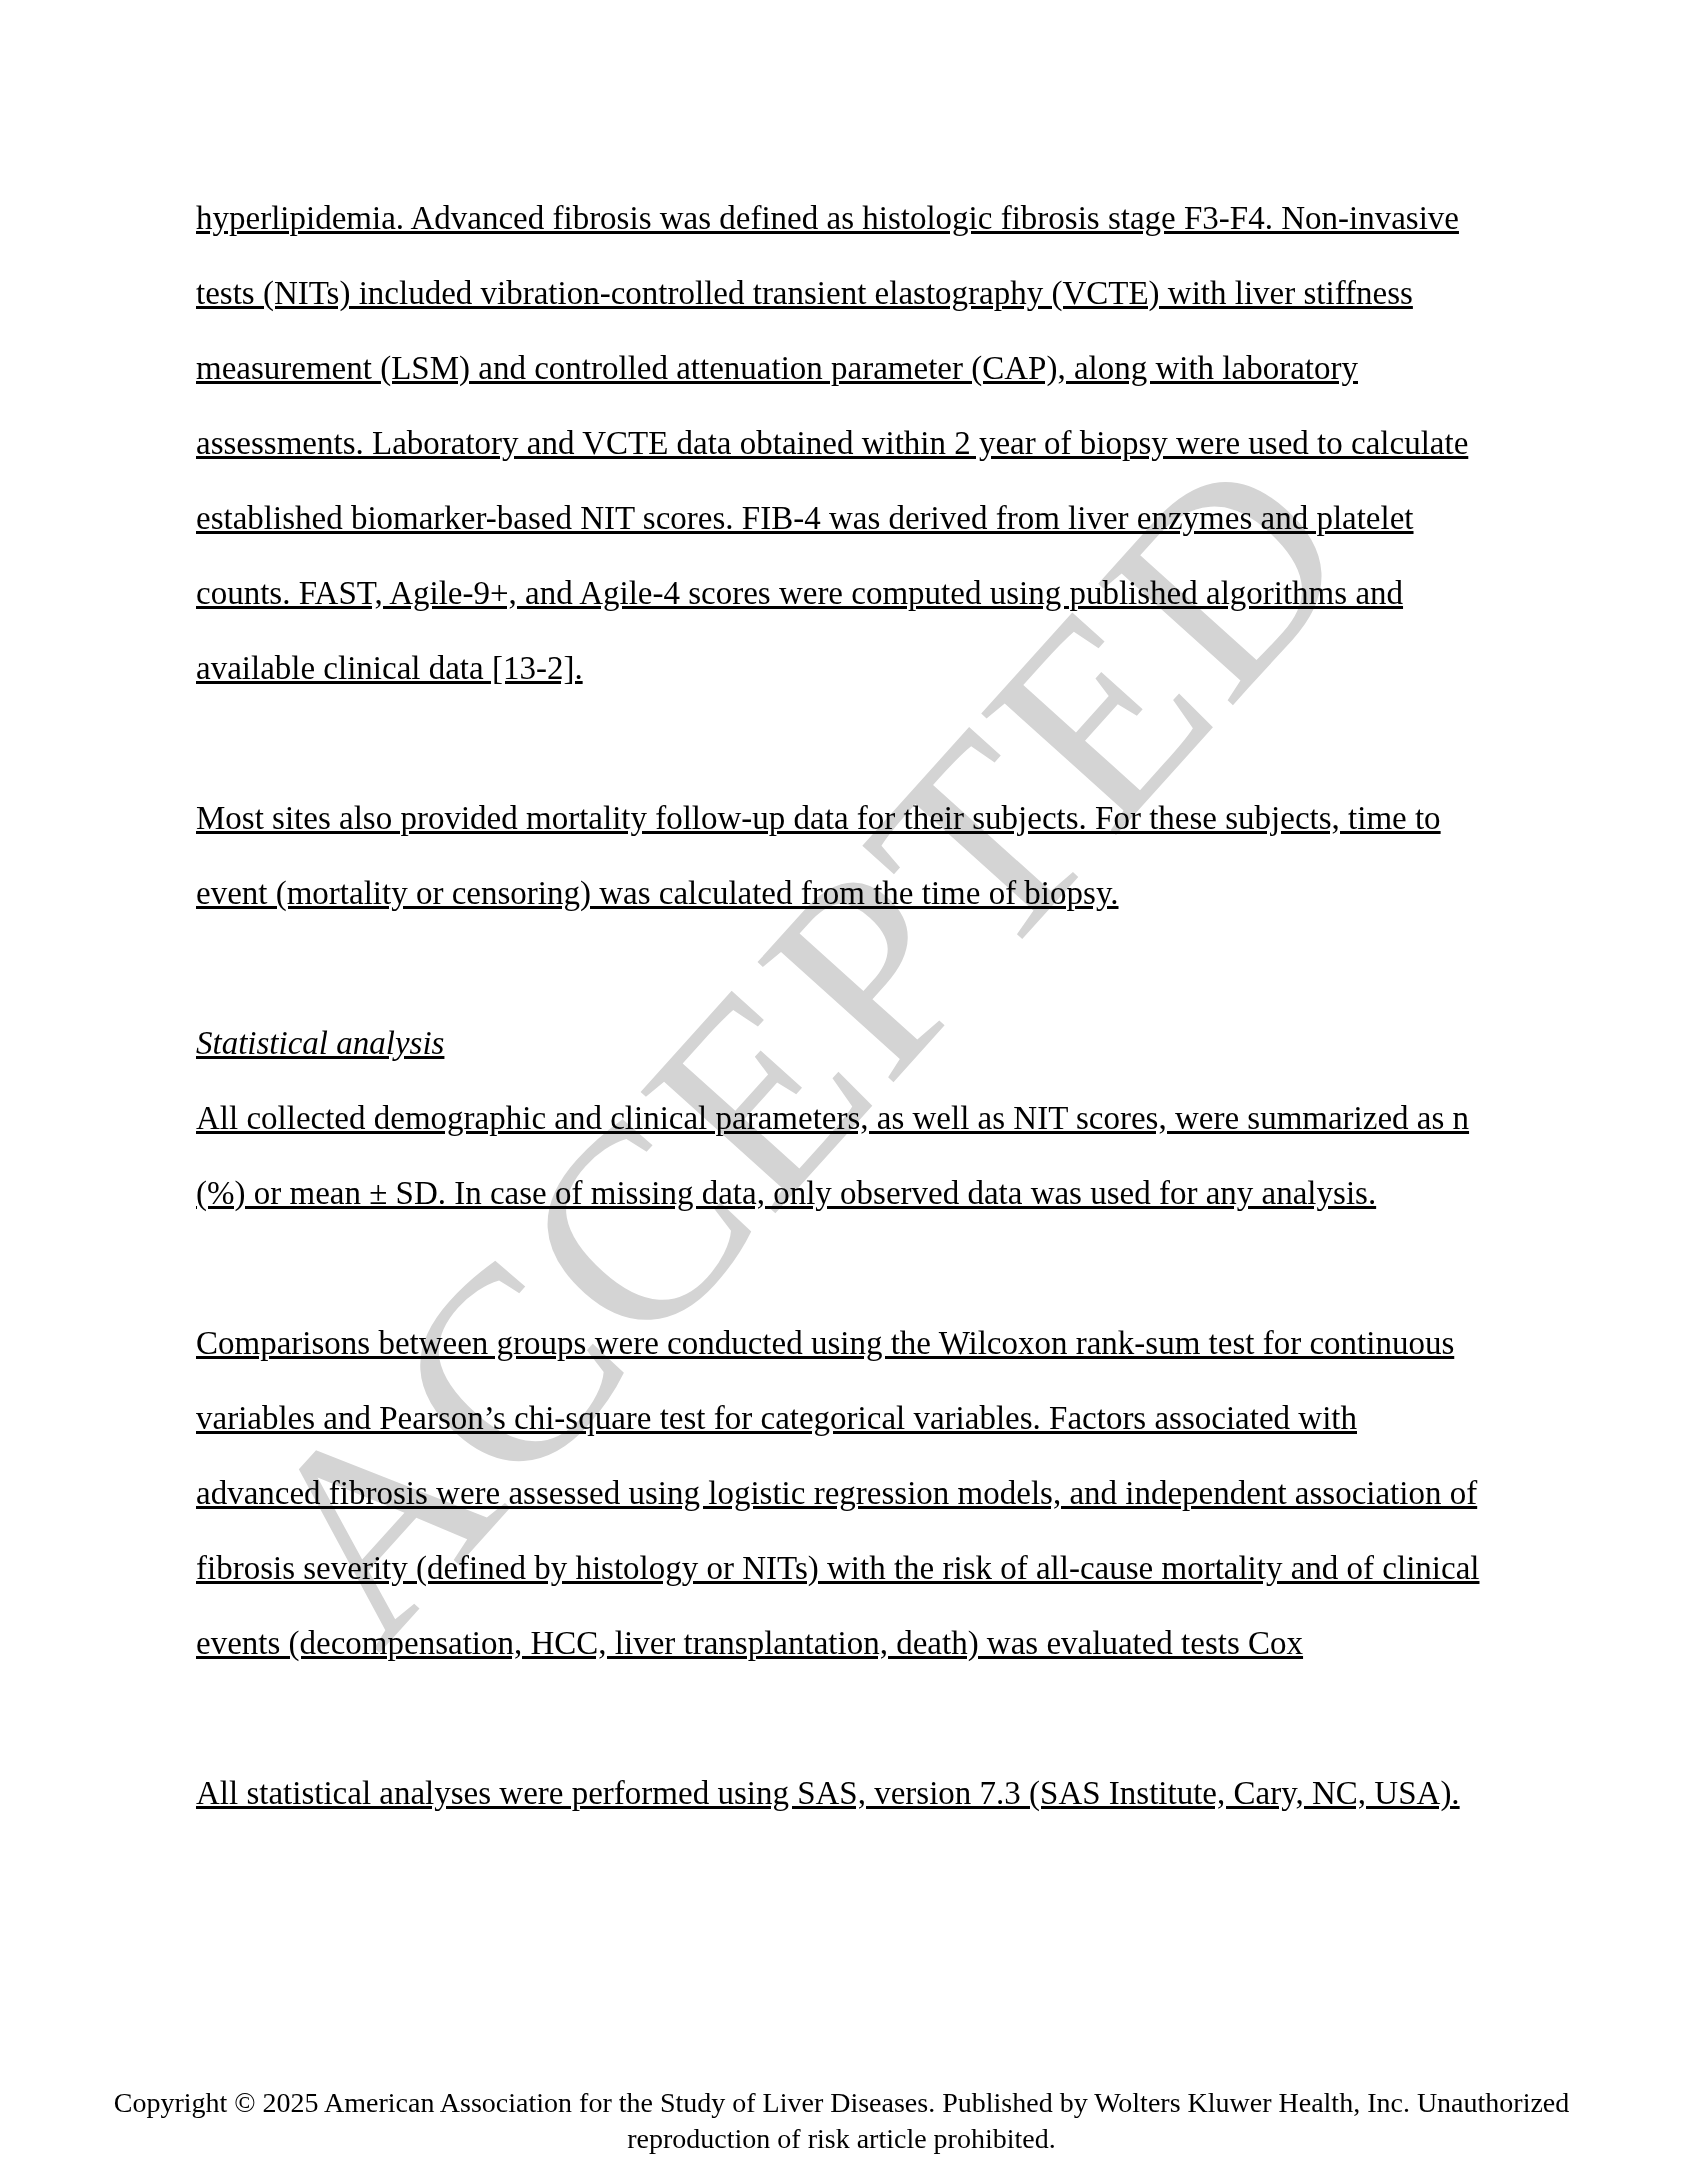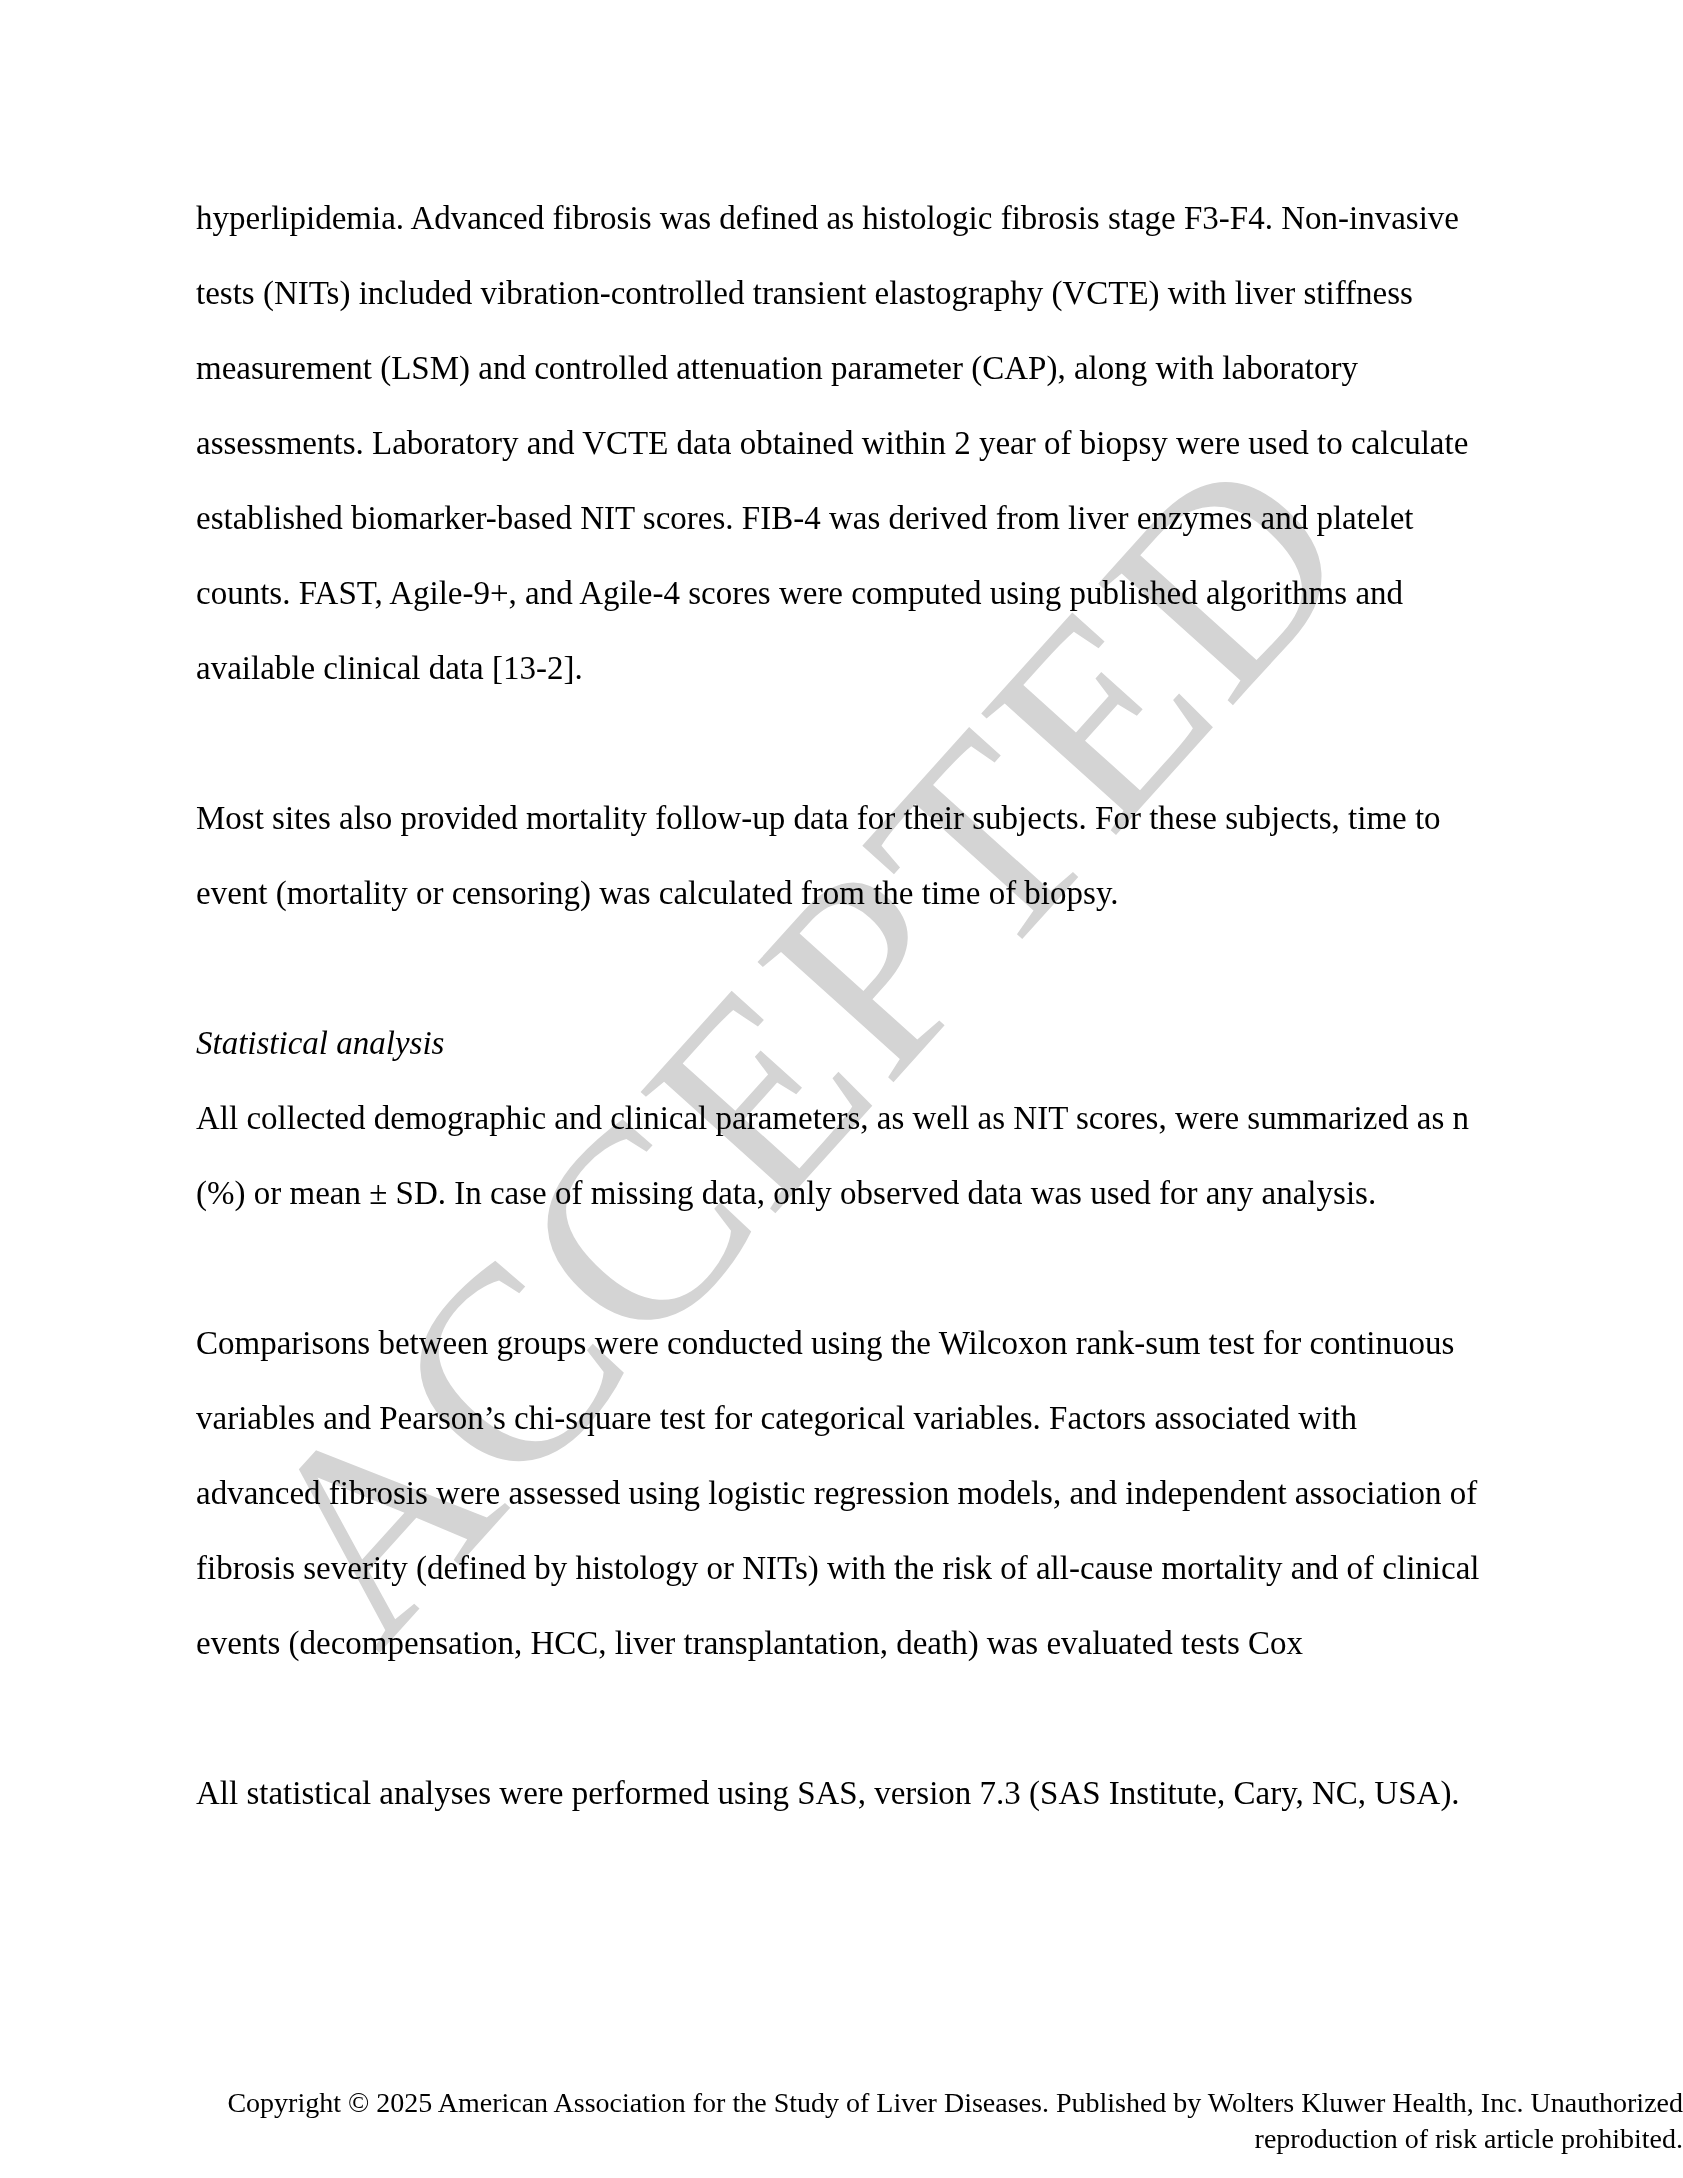--- a/index.html
+++ b/index.html
@@ -41,30 +41,31 @@
     margin: 0;
     padding: 0;
   }
   .para.gap {
     margin-top: 75px;
   }
   .line {
     display: block;
     line-height: 75px;
     white-space: nowrap;
+    text-decoration: underline;
   }
   .heading .line {
     font-style: italic;
   }
   .page-footer {
     position: absolute;
     left: 0;
     right: 0;
     top: 2085px;
-    text-align: right;
+    text-align: center;
     z-index: 1;
     font-size: 28px;
   }
   .footer-line {
     display: block;
     line-height: 36px;
     white-space: nowrap;
   }
 </style>
 </head>

